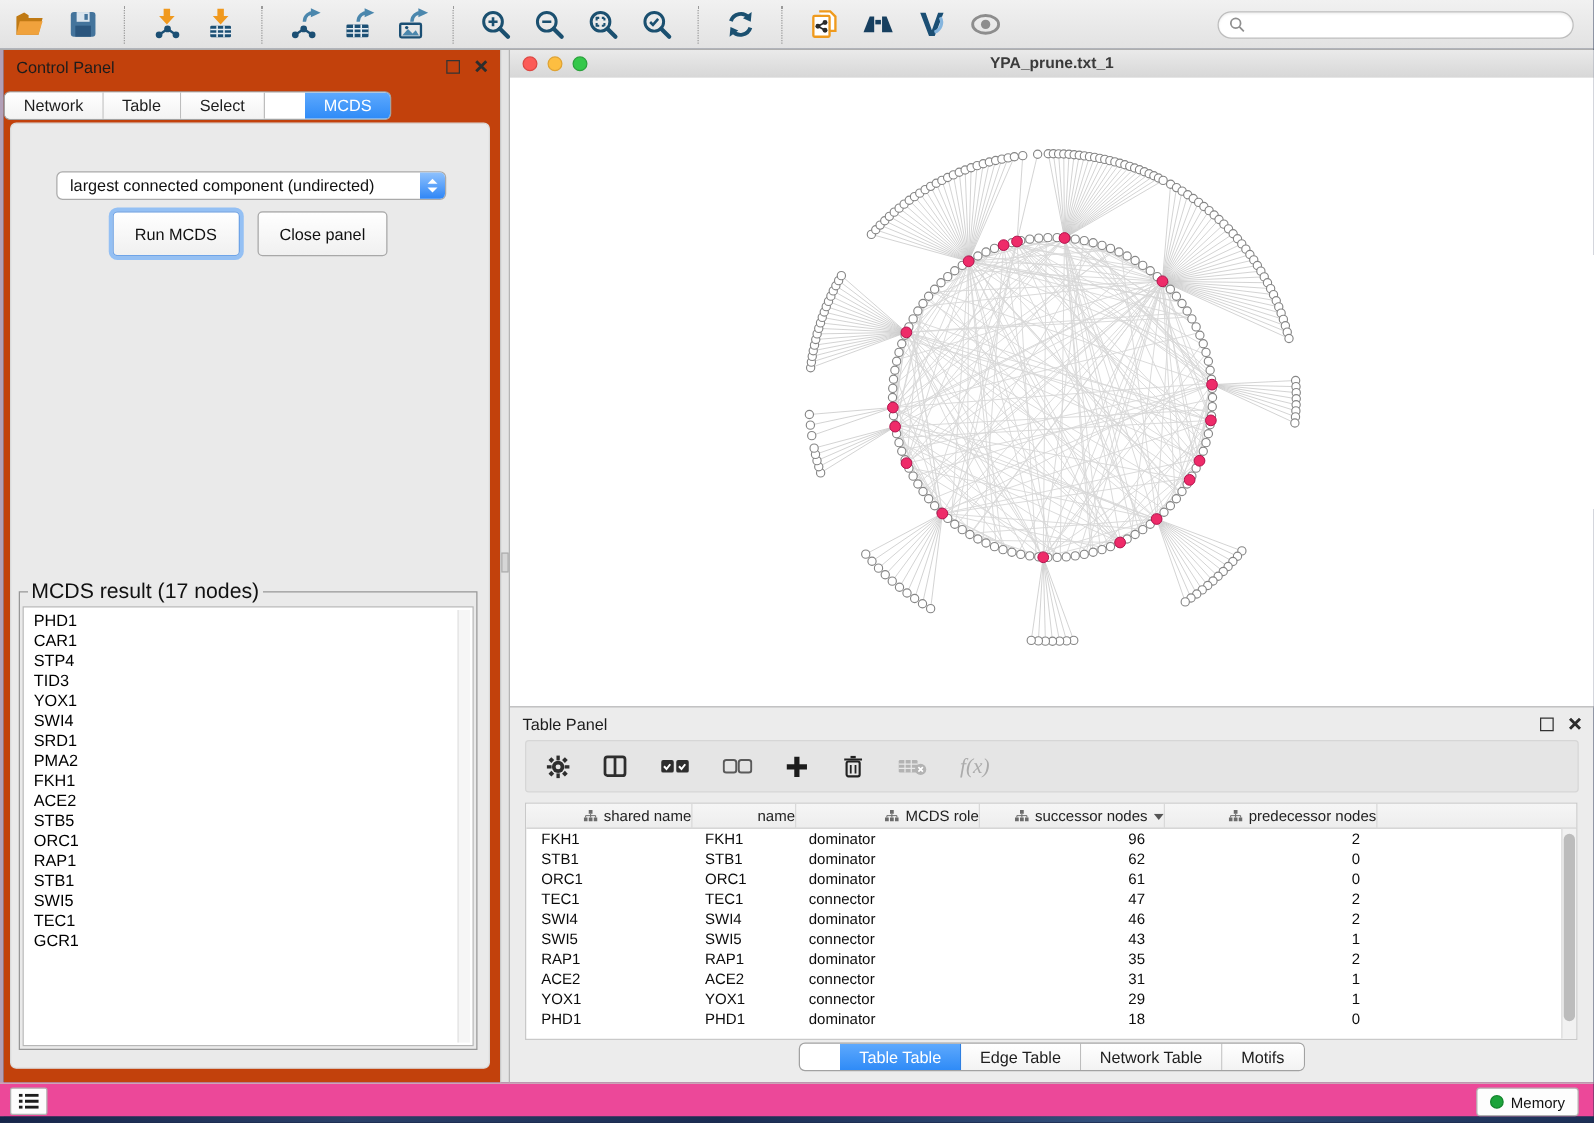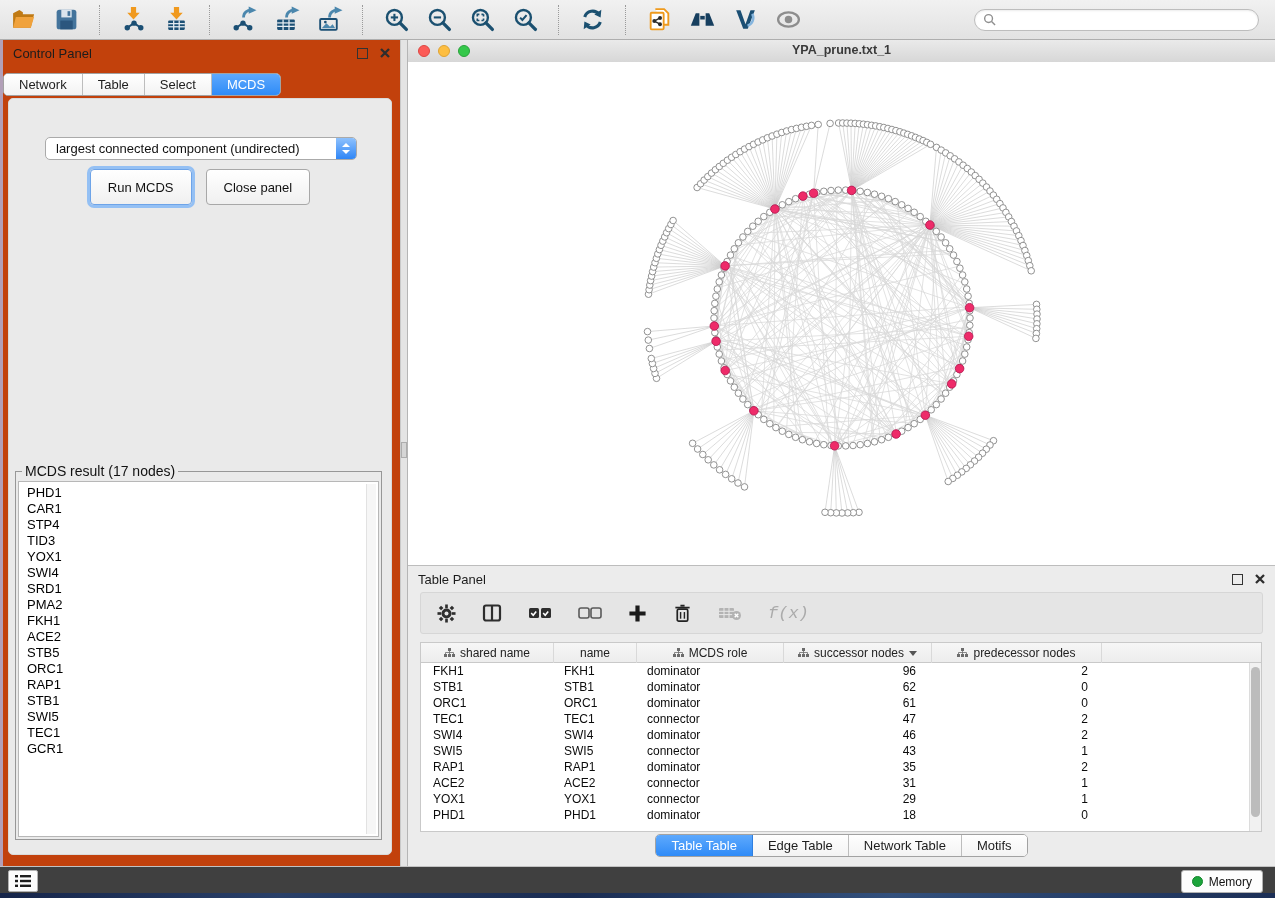--- a/index.html
+++ b/index.html
@@ -27,37 +27,37 @@
   .panel-header{height:26px;display:flex;align-items:center;padding:0 10px;}
   .panel-title{font-size:13px;color:#1c1c1c;}
   .panel-header .spacer{flex:1;}
   .float-btn{width:9px;height:9px;border:1.5px solid #333;background:transparent;margin-right:12px;}
   .close-btn{display:flex;align-items:center;}
   #cp-tabs{position:absolute;left:0;top:33px;width:100%;display:flex;}
   .seg{display:flex;border-radius:5px;overflow:hidden;border:1px solid #a2a2a2;background:#fff;height:21px;}
   .seg .seg-tab{padding:0 15px;line-height:21px;font-size:13px;color:#1d1d1d;background:linear-gradient(#ffffff,#f3f3f3);
     border-right:1px solid #bdbdbd;cursor:default;}
   .seg .seg-tab:last-child{border-right:none;}
-  .seg .seg-tab.active{background:linear-gradient(#5ea9fd,#2f8bf7);color:#fff;border-right-color:#2f7fe0;}
+  .seg .seg-tab.active{background:linear-gradient(#5ea9fd,#2f8bf7);color:#fff;border-right-color:#2f7fe0;margin-left:32px;}
   #cp-body{position:absolute;left:5px;top:58px;right:8px;bottom:11px;background:#eaeaea;
     border:1px solid #dadada;border-radius:5px;}
   #opt-label{position:absolute;left:0;top:16px;width:100%;text-align:center;font-size:13px;color:#111;}
   #criterion-select{position:absolute;left:36px;top:38px;width:312px;height:23px;background:#fff;border:1px solid #aaa;
     border-radius:5px;box-sizing:border-box;display:flex;align-items:center;}
   #criterion-select .sel-text{flex:1;padding-left:10px;font-size:13px;color:#111;white-space:nowrap;}
   #criterion-select .stepper{width:20px;height:21px;border-radius:0 4px 4px 0;background:linear-gradient(#8ec1fd,#2f86f6);
     display:flex;flex-direction:column;align-items:center;justify-content:center;gap:3px;}
   .chev-up{width:0;height:0;border-left:4px solid transparent;border-right:4px solid transparent;border-bottom:4px solid #fff;}
   .chev-dn{width:0;height:0;border-left:4px solid transparent;border-right:4px solid transparent;border-top:4px solid #fff;}
   #cp-buttons{position:absolute;left:0;top:70px;width:100%;display:flex;justify-content:center;gap:14px;}
   .mac-btn{height:36px;padding:0 17px;font-size:13px;color:#111;background:linear-gradient(#ffffff,#f0f0f0);
     border:1px solid #a8a8a8;border-radius:4px;font-family:inherit;}
   .mac-btn.focused{box-shadow:0 0 0 3px rgba(77,156,251,.55);border-color:#6ea4e8;}
   #mcds-fieldset{position:absolute;left:6px;right:9px;top:364px;bottom:14px;border:1px solid #979797;margin:0;padding:0;}
-  #mcds-fieldset legend{font-size:14px;color:#111;margin-left:6px;padding:0 3px;}
+  #mcds-fieldset legend{font-size:17px;color:#111;margin-left:6px;padding:0 3px;}
   #mcds-list{position:absolute;left:2px;right:2px;top:2px;bottom:2px;background:#fff;border:1px solid #b7b7b7;
     overflow:hidden;padding:3px 0 0 8px;box-sizing:border-box;}
   #mcds-list .li{font-size:13px;line-height:16px;color:#000;}
   #mcds-scroll{position:absolute;right:2px;top:2px;bottom:2px;width:9px;background:#f6f6f6;border-left:1px solid #e2e2e2;}
   
   #splitter{position:absolute;left:400px;top:40px;width:8px;height:826px;background:#e4e4e4;
     border-left:1px solid #c9c9c9;border-right:1px solid #b5b5b5;box-sizing:border-box;}
   #splitter .handle{position:absolute;left:0px;top:402px;width:6px;height:16px;background:#d6d6d6;border:1px solid #adadad;box-sizing:border-box;}
   
   #network-window{position:absolute;left:408px;top:40px;width:867px;height:525px;background:#fff;}
@@ -67,40 +67,40 @@
   .light.red{background:#fc5b57;border:1px solid #dd4742;}
   .light.yellow{background:#fdbe41;border:1px solid #dfa333;}
   .light.green{background:#34c84a;border:1px solid #2aa23c;}
   #net-title{text-align:center;line-height:21px;font-size:12.5px;font-weight:600;color:#3a3a3a;}
   #net-canvas{position:absolute;left:0;top:22px;width:867px;height:503px;background:#fff;overflow:hidden;}
   
   #table-panel{position:absolute;left:408px;top:565px;width:867px;height:301px;background:#ececec;border-top:1px solid #bdbdbd;box-sizing:border-box;}
   #tp-toolbar{position:absolute;left:12px;right:12px;top:26px;height:42px;background:#e5e5e5;border:1px solid #d6d6d6;
     border-radius:3px;display:flex;align-items:center;padding-left:16px;gap:26px;box-sizing:border-box;}
   .tp-icon{display:flex;align-items:center;justify-content:center;}
-  .fx-label{font-family:Liberation Mono, monospace;font-style:italic;font-size:17px;color:#ababab;}
+  .fx-label{font-family:Liberation Serif, serif;font-style:italic;font-size:17px;color:#ababab;}
   #tp-table{position:absolute;left:12px;right:13px;top:76px;bottom:34px;background:#fff;border:1px solid #c9c9c9;box-sizing:border-box;overflow:hidden;}
   #tp-head{display:flex;height:20px;background:linear-gradient(#f6f6f6,#ededed);border-bottom:1px solid #c9c9c9;box-sizing:border-box;}
-  .hcell{display:flex;align-items:center;justify-content:center;gap:5px;font-size:12px;color:#222;
+  .hcell{display:flex;align-items:center;justify-content:flex-end;gap:5px;font-size:12px;color:#222;
     border-right:1px solid #d9d9d9;box-sizing:border-box;height:20px;}
   .hcell.filler{border-right:none;flex:1;}
   #tp-body{position:relative;}
   .trow{display:flex;height:16px;line-height:16px;font-size:12px;color:#0c0c0c;}
   .tcell{box-sizing:border-box;white-space:nowrap;overflow:hidden;}
   .c0{width:133px;padding-left:12px;}
   .c1{width:83px;padding-left:10px;}
   .c2{width:147px;padding-left:10px;}
   .c3{width:148px;text-align:right;padding-right:16px;}
   .c4{width:170px;text-align:right;padding-right:14px;}
   .w0{width:133px;} .w1{width:83px;} .w2{width:147px;} .w3{width:148px;} .w4{width:170px;}
   #tp-scroll{position:absolute;right:0;top:20px;bottom:0;width:11px;background:#f1f1f1;border-left:1px solid #dcdcdc;}
   #tp-thumb{position:absolute;left:1px;right:1px;top:4px;height:150px;background:#bcbcbc;border-radius:5px;}
   #tp-tabs{position:absolute;left:0;bottom:9px;width:100%;display:flex;justify-content:center;}
   
-  #status-bar{position:absolute;left:0;top:866px;width:1275px;height:27px;background:#404040;border-top:1px solid #c2c2c2;box-sizing:border-box;}
+  #status-bar{position:absolute;left:0;top:866px;width:1275px;height:27px;background:#ec4899;border-top:1px solid #c2c2c2;box-sizing:border-box;}
   #list-btn{position:absolute;left:8px;top:3px;width:28px;height:20px;background:#fdfdfd;border:1px solid #b2b2b2;border-radius:2px;
     display:flex;align-items:center;justify-content:center;}
   #memory-btn{position:absolute;right:12px;top:3px;height:21px;background:#fdfdfd;border:1px solid #b2b2b2;border-radius:3px;
     display:flex;align-items:center;gap:6px;padding:0 10px;font-size:12px;color:#111;}
   #memory-dot{width:11px;height:11px;border-radius:50%;background:#1ca43b;border:1px solid #14862e;box-sizing:border-box;}
 </style>
 </head>
 <body>
 
 <div id="toolbar">

